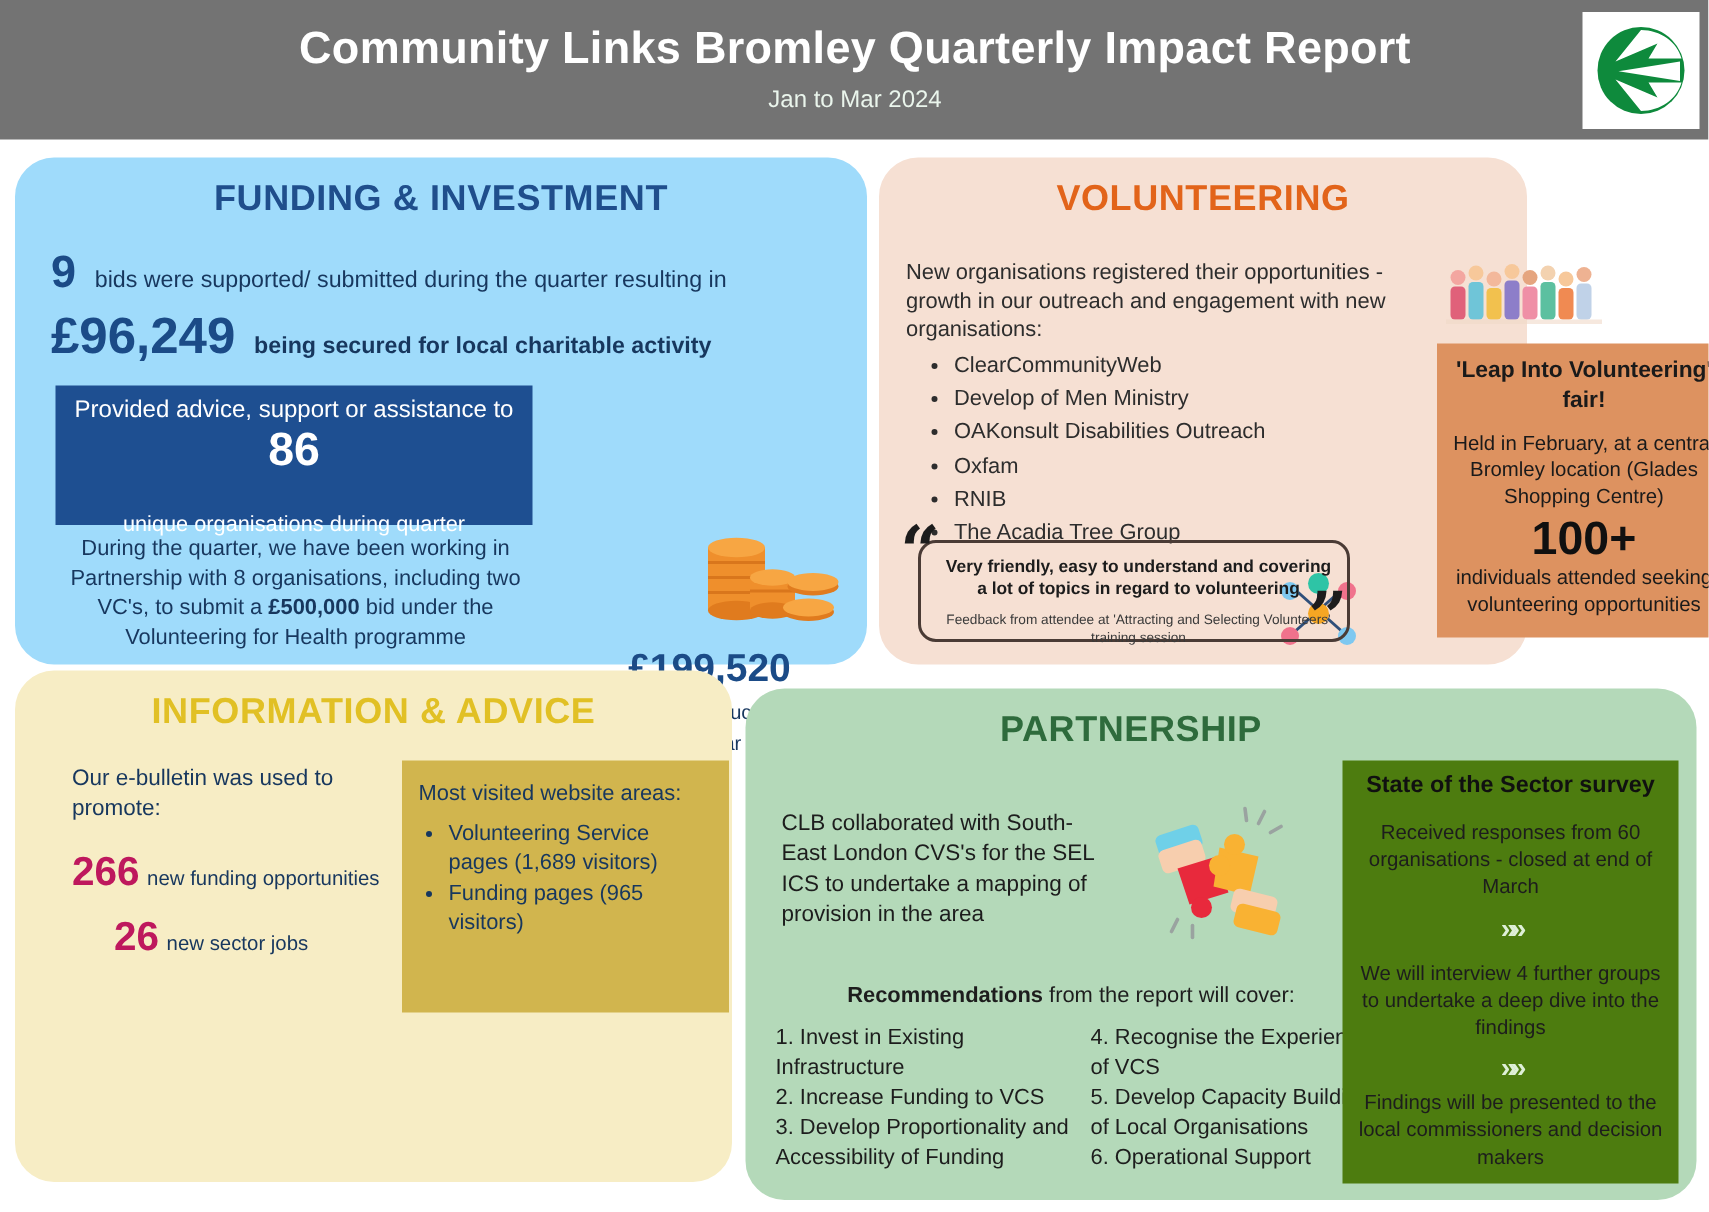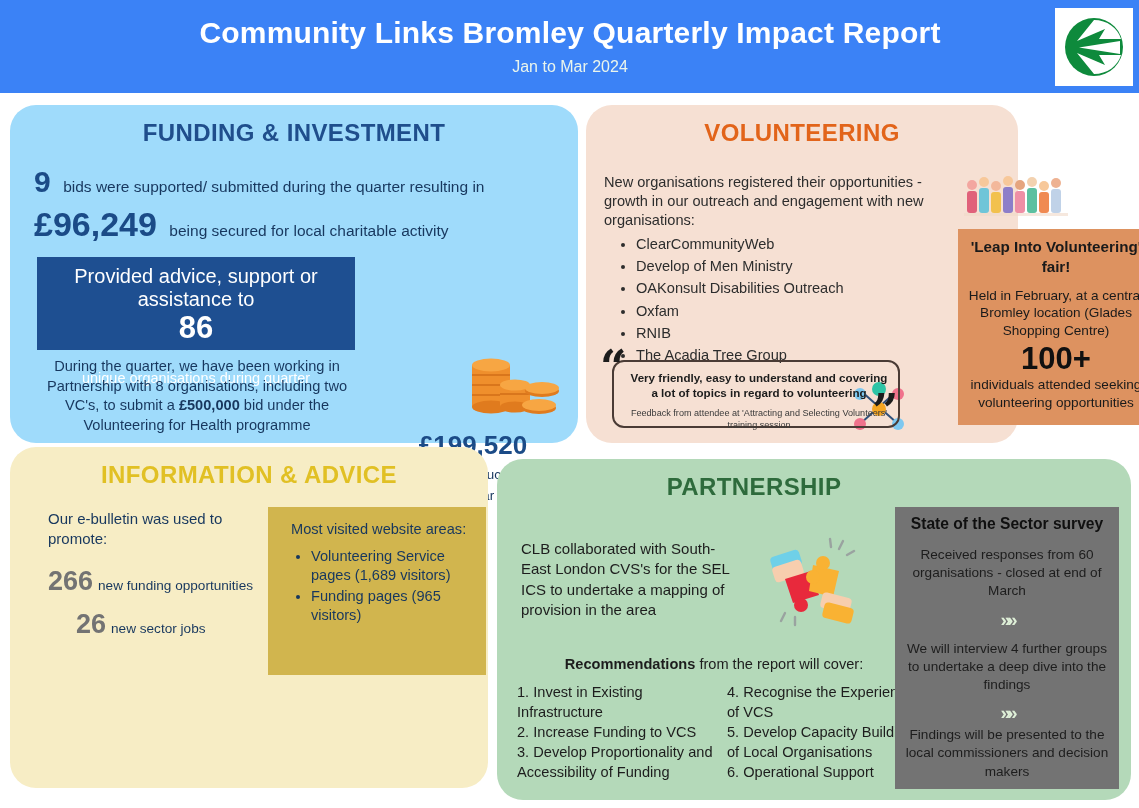--- a/index.html
+++ b/index.html
@@ -7,21 +7,21 @@
     width: 1139px; height: 808px;
     background: #ffffff;
     font-family: "Liberation Sans", sans-serif;
     overflow: hidden;
   }
   .page { position: relative; width: 1139px; height: 808px; background:#fff; }
 
   
   .header {
     position: absolute; left: 0; top: 0; width: 1139px; height: 93px;
-    background: #3b82f6;
+    background: #737373;
   }
   .header-title {
     position: absolute; left: 80px; top: 16px; width: 980px;
     text-align: center; color: #ffffff;
     font-size: 30px; font-weight: bold; letter-spacing: .2px;
   }
   .header-sub {
     position: absolute; left: 80px; top: 58px; width: 980px;
     text-align: center; color: #eaf5ec; font-size: 16px;
   }
@@ -46,21 +46,21 @@
   .fund-line1 { position:absolute; left: 24px; top: 60px; width: 520px; color:#123c6e; }
   .big-blue { color:#1b4b87; font-weight: bold; }
   .fund-n9 { font-size: 30px; }
   .fund-amt { font-size: 34px; }
   .fund-txt { font-size: 15.5px; color:#17375e; }
 
   .navy-box {
     position:absolute; left: 27px; top: 152px; width: 318px; height: 93px;
     background: #1e4f91; color:#fff; text-align:center; padding-top: 8px;
   }
-  .navy-box .nb-top { font-size: 20px; }
+  .navy-box .nb-top { font-size: 16px; }
   .navy-box .nb-num { font-size: 31px; font-weight: bold; line-height: 1.12; }
   .navy-box .nb-bot { font-size: 14.5px; margin-top: 24px; }
 
   .fund-partner {
     position:absolute; left: 26px; top: 252px; width: 322px;
     text-align:center; font-size: 14.6px; line-height: 1.34; color:#17375e;
   }
   .coins { position:absolute; left: 456px; top: 248px; }
   .fund-cum {
     position:absolute; left: 356px; top: 325px; width: 214px; text-align:center;
@@ -116,27 +116,27 @@
 
   
   #info {
     left: 10px; top: 447px; width: 478px; height: 341px;
     background: #f7edc5;
   }
   #info .panel-title { margin-top: 14px; font-size: 24px; color: #e1c024; }
   .info-left { position:absolute; left: 38px; top: 62px; width: 226px; }
   .info-left .il-lead { font-size: 15px; color:#17375e; line-height: 1.3; }
   .stat-row { margin-top: 18px; display:flex; align-items: baseline; }
-  .stat-num { font-size: 27px; font-weight:bold; color:#737373; }
+  .stat-num { font-size: 27px; font-weight:bold; color:#be185d; }
   .stat-lab { font-size: 13.6px; color:#17375e; margin-left: 5px; }
   .stat-row.indent { padding-left: 28px; margin-top: 12px; }
 
   .gold-box {
     position:absolute; left: 258px; top: 60px; width: 218px; height: 168px;
-    background: #d1b54e; padding: 14px 11px 0 23px;
+    background: #d1b54e; padding: 14px 11px 0 11px;
   }
   .gb-title { font-size: 14.6px; color:#17375e; }
   .gb-list { margin: 10px 0 0 20px; font-size: 14.6px; color:#17375e; line-height: 1.3; }
   .gb-list li { margin-bottom: 2px; }
 
   
   #partnership {
     left: 497px; top: 459px; width: 634px; height: 341px;
     background: #b4d9b9;
   }
@@ -151,21 +151,21 @@
     position:absolute; left: 22px; top: 197px; width: 390px; text-align:center;
     font-size: 14.6px; color:#1d1d1d;
   }
   .rec-head b { font-weight: bold; }
   .rec-col { position:absolute; font-size: 14.6px; color:#1d1d1d; line-height: 1.37; }
   .rec-col.left { left: 20px; top: 224px; width: 200px; }
   .rec-col.right { left: 230px; top: 224px; width: 190px; }
 
   .survey-box {
     position:absolute; left: 398px; top: 48px; width: 224px; height: 282px;
-    background: #737373; text-align:center; padding: 8px 10px 0;
+    background: #4d7c0f; text-align:center; padding: 8px 10px 0;
   }
   .sv-title { font-size: 15.6px; font-weight:bold; color:#101010; }
   .sv-p { font-size: 13.6px; color:#1d1d1d; line-height: 1.34; margin-top: 13px; }
   .chev { color:#dff0d8; font-size: 19px; font-weight:bold; letter-spacing:-4px; margin-top: 8px; }
 </style>
 </head>
 <body>
 
 <div class="page">
 
@@ -188,21 +188,21 @@
   <div class="panel" id="funding">
     <div class="panel-title">FUNDING &amp; INVESTMENT</div>
 
     <div class="fund-line1">
       <div>
         <span class="big-blue fund-n9">9</span>
         <span class="fund-txt" style="margin-left:8px;">bids were supported/ submitted during the quarter resulting in</span>
       </div>
       <div style="margin-top:6px;">
         <span class="big-blue fund-amt">£96,249</span>
-        <span class="fund-txt" style="margin-left:8px;">being secured for local charitable activity</span>
+        <span class="fund-txt" style="margin-left:8px;font-weight:bold;">being secured for local charitable activity</span>
       </div>
     </div>
 
     <div class="navy-box">
       <div class="nb-top">Provided advice, support or assistance to</div>
       <div class="nb-num">86</div>
       <div class="nb-bot">unique organisations during quarter</div>
     </div>
 
     <div class="fund-partner">

